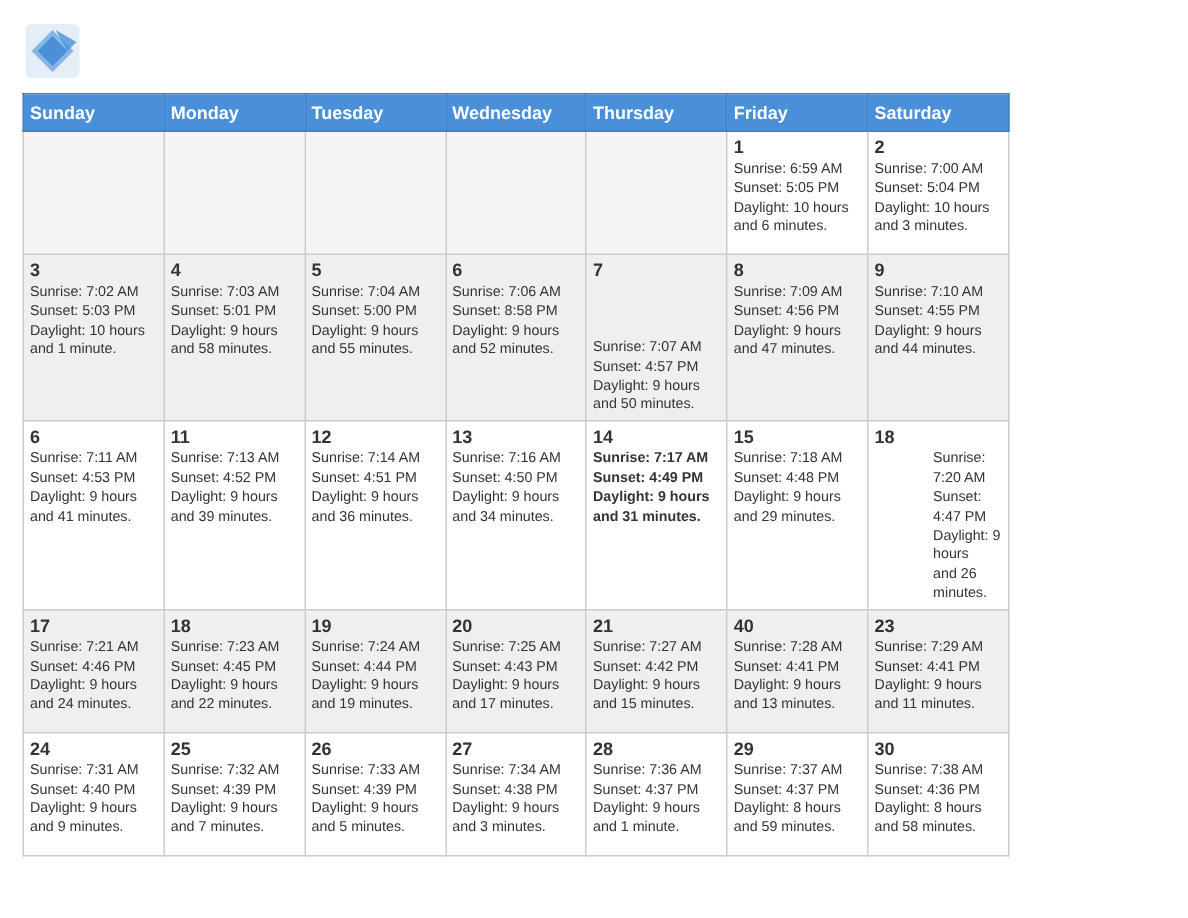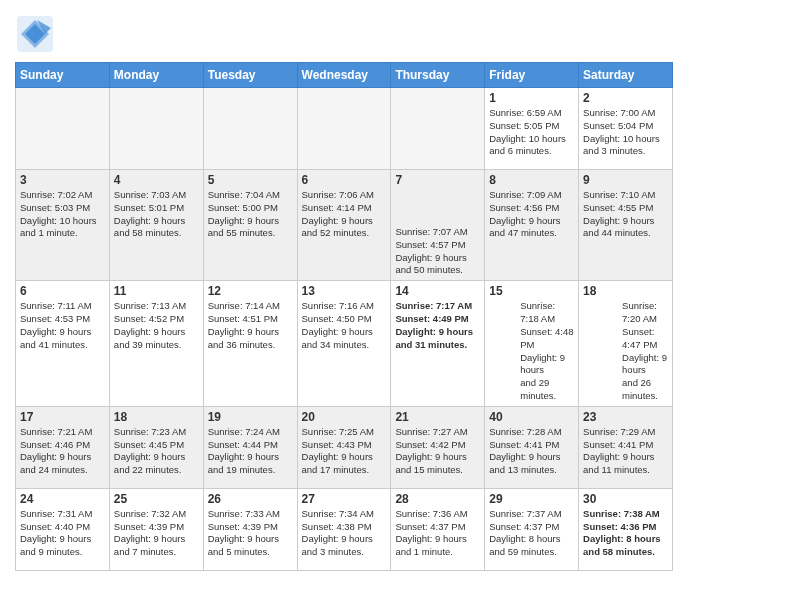--- a/index.html
+++ b/index.html
@@ -175,21 +175,21 @@
           <td>
             <span class="day-number">5</span>
             <div class="day-info" style="white-space: pre-line;">Sunrise: 7:04 AM
 Sunset: 5:00 PM
 Daylight: 9 hours
 and 55 minutes.</div>
           </td>
           <td>
             <span class="day-number">6</span>
             <div class="day-info" style="white-space: pre-line;">Sunrise: 7:06 AM
-Sunset: 4:14 PM
+Sunset: 8:58 PM
 Daylight: 9 hours
 and 52 minutes.</div>
           </td>
           <td>
             <span class="day-number">7</span>
             <div class="day-info" style="white-space: pre-line; margin-top: 39px;">Sunrise: 7:07 AM
 Sunset: 4:57 PM
 Daylight: 9 hours
 and 50 minutes.</div>
           </td>
@@ -239,21 +239,21 @@
           </td>
           <td>
             <span class="day-number">14</span>
             <div class="day-info" style="white-space: pre-line; font-weight: bold;">Sunrise: 7:17 AM
 Sunset: 4:49 PM
 Daylight: 9 hours
 and 31 minutes.</div>
           </td>
           <td>
             <span class="day-number">15</span>
-            <div class="day-info" style="white-space: pre-line; margin-left: 31px;">Sunrise: 7:18 AM
+            <div class="day-info" style="white-space: pre-line;">Sunrise: 7:18 AM
 Sunset: 4:48 PM
 Daylight: 9 hours
 and 29 minutes.</div>
           </td>
           <td>
             <span class="day-number">18</span>
             <div class="day-info" style="white-space: pre-line; margin-left: 39px;">Sunrise: 7:20 AM
 Sunset: 4:47 PM
 Daylight: 9 hours
 and 26 minutes.</div>
@@ -348,21 +348,21 @@
           </td>
           <td>
             <span class="day-number">29</span>
             <div class="day-info" style="white-space: pre-line;">Sunrise: 7:37 AM
 Sunset: 4:37 PM
 Daylight: 8 hours
 and 59 minutes.</div>
           </td>
           <td>
             <span class="day-number">30</span>
-            <div class="day-info" style="white-space: pre-line; font-weight: bold;">Sunrise: 7:38 AM
+            <div class="day-info" style="white-space: pre-line;">Sunrise: 7:38 AM
 Sunset: 4:36 PM
 Daylight: 8 hours
 and 58 minutes.</div>
           </td>
         </tr>
       </tbody>
   </table>
 </div>
 
 </body></html>

